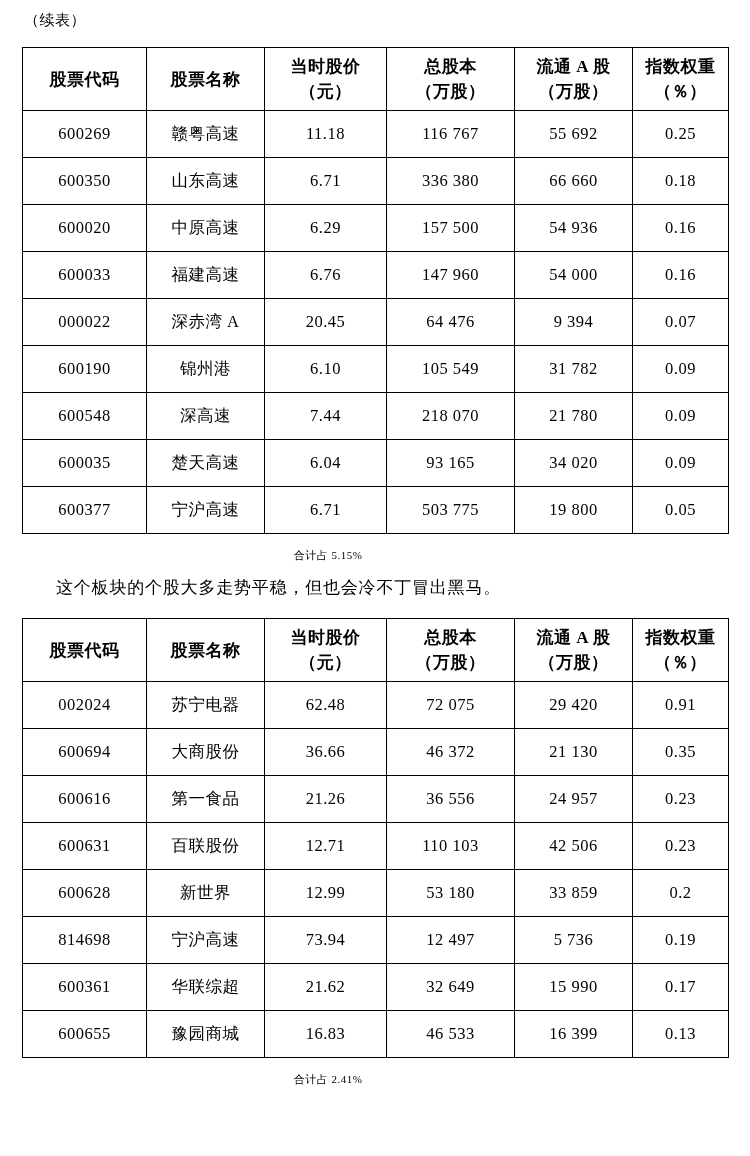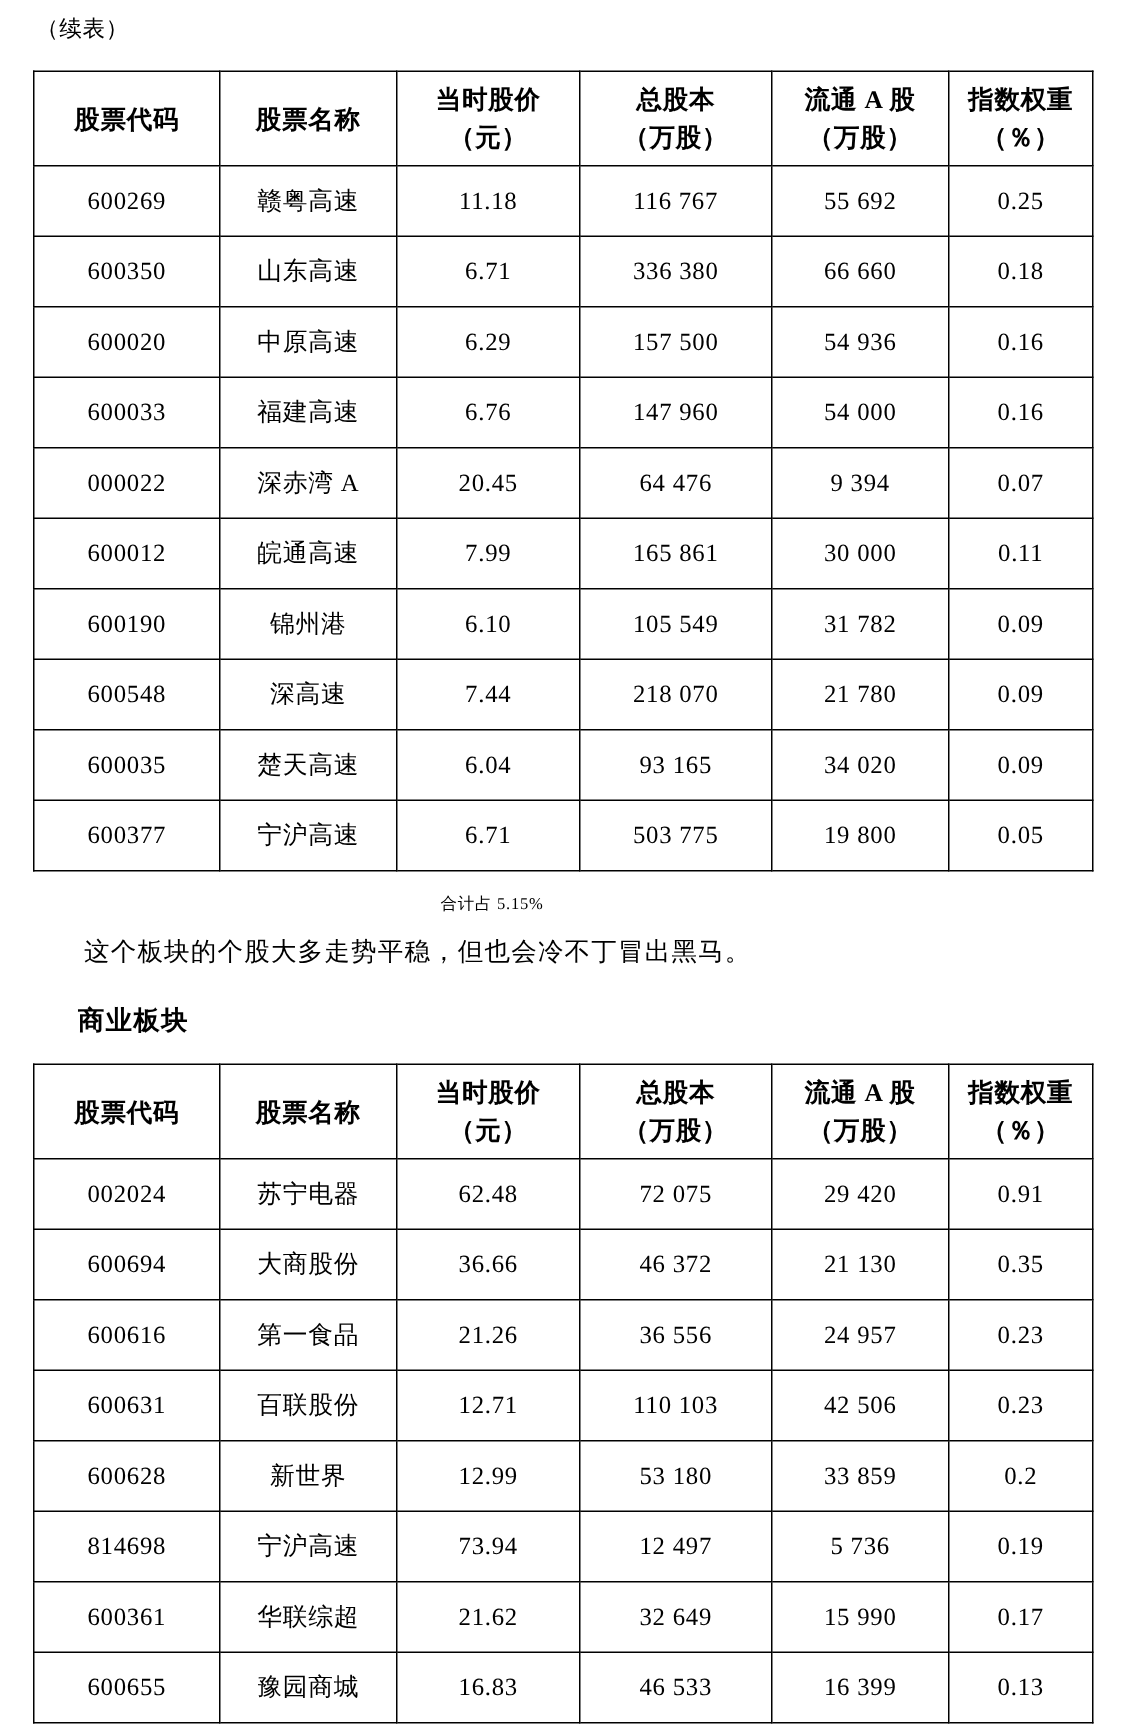--- a/index.html
+++ b/index.html
@@ -164,28 +164,20 @@
       </tr>
       <tr>
         <td>000022</td>
         <td>深赤湾 A</td>
         <td class="num">20.45</td>
         <td class="num">64 476</td>
         <td class="num">9 394</td>
         <td class="num">0.07</td>
       </tr>
       <tr>
-        <td>600012</td>
-        <td>皖通高速</td>
-        <td class="num">7.99</td>
-        <td class="num">165 861</td>
-        <td class="num">30 000</td>
-        <td class="num">0.11</td>
-      </tr>
-      <tr>
         <td>600190</td>
         <td>锦州港</td>
         <td class="num">6.10</td>
         <td class="num">105 549</td>
         <td class="num">31 782</td>
         <td class="num">0.09</td>
       </tr>
       <tr>
         <td>600548</td>
         <td>深高速</td>
@@ -210,21 +202,20 @@
         <td class="num">19 800</td>
         <td class="num">0.05</td>
       </tr>
     </tbody>
   </table>
 
   <div class="total-line">合计占 5.15%</div>
 
   <div class="para">这个板块的个股大多走势平稳，但也会冷不丁冒出黑马。</div>
 
-  <div class="section-title">商业板块</div>
 
   <table class="stock-table">
     <colgroup>
       <col class="col-code">
         <col class="col-name">
         <col class="col-price">
       <col class="col-total">
         <col class="col-float">
         <col class="col-weight">
     </colgroup>

